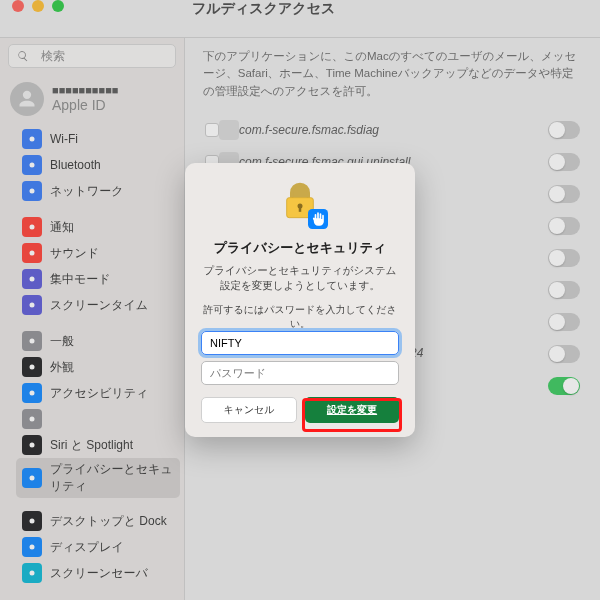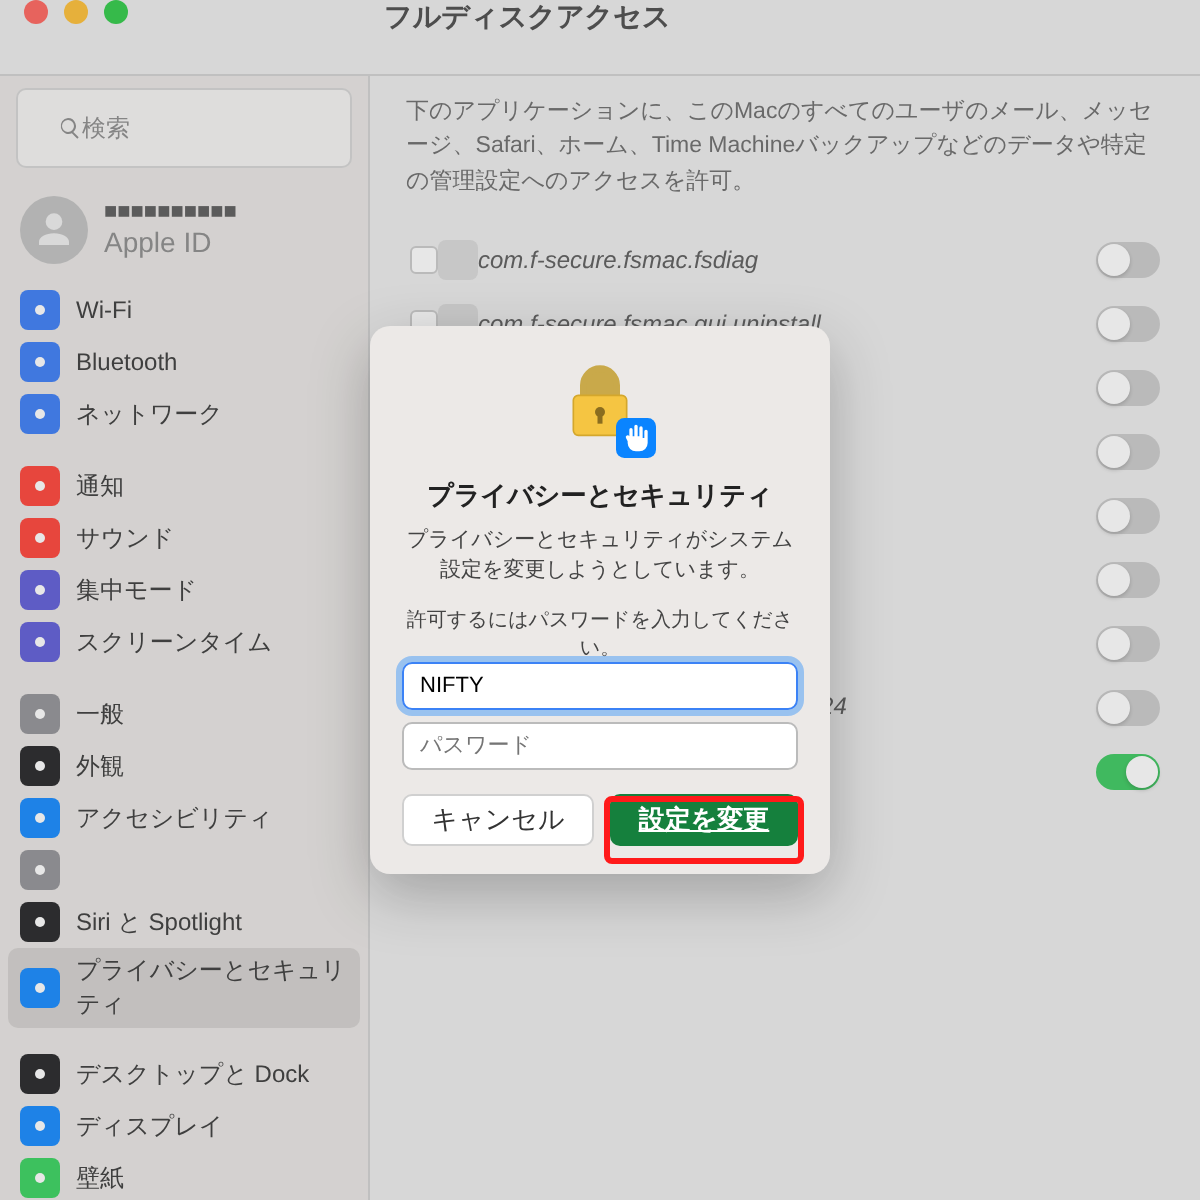--- a/index.html
+++ b/index.html
@@ -5,27 +5,27 @@
 * { margin:0; padding:0; box-sizing:border-box; font-family:-apple-system,"Helvetica Neue",sans-serif; -webkit-font-smoothing:antialiased; }
 body { width:600px; height:600px; overflow:hidden; position:relative; background:#ececec; }
 .window { width:600px; height:600px; display:flex; flex-direction:column; }
 .titlebar { height:38px; display:flex; align-items:flex-start; padding:0 12px; border-bottom:1px solid #d0d0d0; }
 .traffic { display:flex; gap:8px; width:180px; }
 .dot { width:12px; height:12px; border-radius:50%; }
 .dot.r{background:#ff5f57}.dot.y{background:#febc2e}.dot.g{background:#28c840}
 .title { font-size:14px; font-weight:600; color:#444; }
 .body { flex:1; display:flex; min-height:0; }
 .sidebar { width:185px; background:#e8e5e3; border-right:1px solid #d0d0d0; display:flex; flex-direction:column; }
-.search { margin:6px 8px; height:40px; border:1px solid #d4d4d4; border-radius:5px; background:#f5f3f2; display:flex; align-items:center; padding:0 20px; font-size:12px; color:#888; gap:0;}
+.search { margin:6px 8px; height:24px; border:1px solid #d4d4d4; border-radius:5px; background:#f5f3f2; display:flex; align-items:center; padding:0 8px; font-size:12px; color:#888; gap:12px;}
 .user { display:flex; align-items:center; gap:8px; padding:8px 10px; }
 .avatar { width:34px; height:34px; border-radius:50%; background:#bfbfbf; display:flex; align-items:center; justify-content:center; }
 .avatar svg{width:20px;height:20px;fill:#eee}
 .user-txt { font-size:11px; line-height:1.2; color:#555; }
 .user-txt .sub{font-size:14px;color:#888;}
-.nav { flex:1; overflow:auto; padding:2px 4px; }
+.nav { flex:1; overflow:auto; padding:2px 4px;margin-left:12px; }
 .nav-item { display:flex; align-items:center; gap:8px; padding:3px 6px; border-radius:5px; font-size:12px; color:#333; cursor:default; }
 .nav-item.sel { background:#d2cfcd; }
 .nico { width:20px; height:20px; border-radius:4px; display:flex; align-items:center; justify-content:center; flex-shrink:0; }
 .nico svg{width:12px;height:12px;fill:#fff}
 .gap { height:10px; }
 .main { flex:1; padding:10px 18px; font-size:12px; color:#555; overflow:hidden; }
 .desc { font-size:11.5px; color:#666; line-height:1.5; margin-bottom:14px; }
 .row { display:flex; align-items:center; padding:6px 2px;font-style:italic; }
 .chk { width:14px; height:14px; border:1px solid #c8c8c8; border-radius:3px; background:#fff; }
 .aico { width:20px; height:20px; border-radius:4px; background:#d8d8d8; display:flex; align-items:center; justify-content:center; flex-shrink:0;}
@@ -39,21 +39,21 @@
 .dialog { width:230px; background:#ece9e7; border-radius:10px; box-shadow:0 10px 30px rgba(0,0,0,.25); padding:18px 16px 14px; text-align:center; }
 .lockwrap{display:flex;justify-content:center;margin-bottom:10px;position:relative;height:48px;}
 .lock{width:40px;height:40px;position:relative;}
 .dlg-title{font-size:13px;font-weight:700;margin-bottom:6px;color:#222;}
 .dlg-msg{font-size:10.5px;color:#444;line-height:1.4;margin-bottom:10px;}
 .dlg-hint{font-size:10px;color:#444;margin-bottom:0;}
 .inp{width:100%;height:24px;border:1px solid #bbb;border-radius:5px;padding:0 8px;font-size:11px;margin-bottom:6px;background:#fff;}
 .inp.focus{outline:3px solid rgba(0,122,255,.35);border-color:#3b82f6;}
 .inp.ph{color:#aaa;}
 .btnrow{display:flex;gap:8px;margin-top:6px;}
-.btn{flex:1;height:26px;border-radius:5px;font-size:13px;border:none;cursor:pointer;}
+.btn{flex:1;height:26px;border-radius:5px;font-size:10px;border:none;cursor:pointer;}
 .btn.cancel{background:#fff;border:1px solid #d0d0d0;color:#333;}
 .btn.primary{background:#15803d;color:#fff;font-weight:600;text-decoration:underline;}
 .hl{position:absolute;border:3px solid #ff1a1a;border-radius:4px;pointer-events:none;}
 </style>
 </head>
 <body>
 
 <div class="window">
   <div class="titlebar">
     <div class="traffic">
@@ -197,28 +197,20 @@
             </div>
             <span>デスクトップと Dock</span>
           </div>
           <div class="nav-item">
             <div class="nico" style="background: rgb(10, 132, 255);">
               <svg viewBox="0 0 24 24">
                 <circle cx="12" cy="12" r="5"></circle>
               </svg>
             </div>
             <span>ディスプレイ</span>
-          </div>
-          <div class="nav-item">
-            <div class="nico" style="background: rgb(48, 209, 88);">
-              <svg viewBox="0 0 24 24">
-                <circle cx="12" cy="12" r="5"></circle>
-              </svg>
-            </div>
-            <span>壁紙</span>
           </div>
           <div class="nav-item">
             <div class="nico" style="background: rgb(6, 182, 212);">
               <svg viewBox="0 0 24 24">
                 <circle cx="12" cy="12" r="5"></circle>
               </svg>
             </div>
             <span>スクリーンセーバ</span>
           </div>
         </div>

